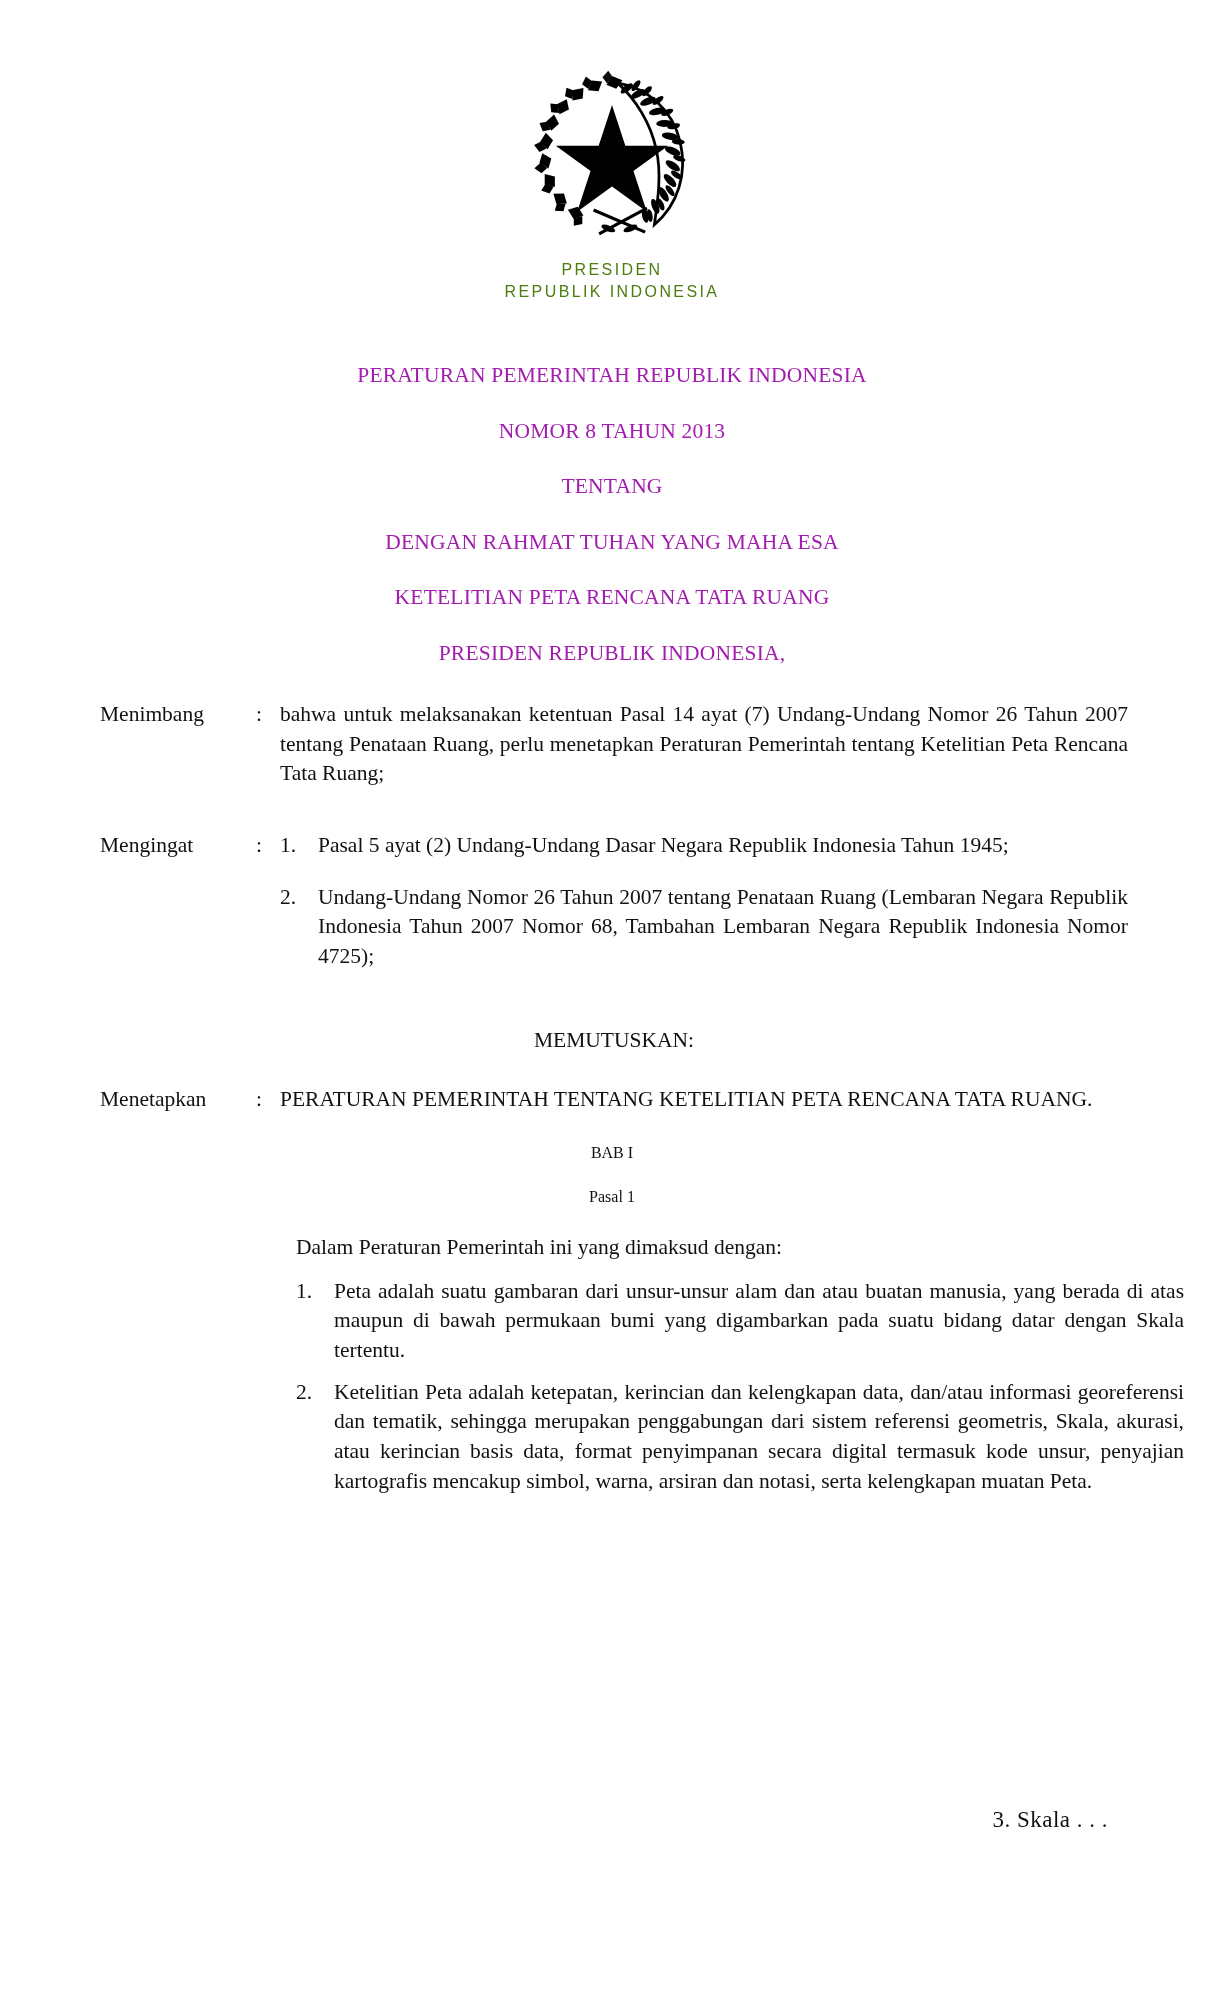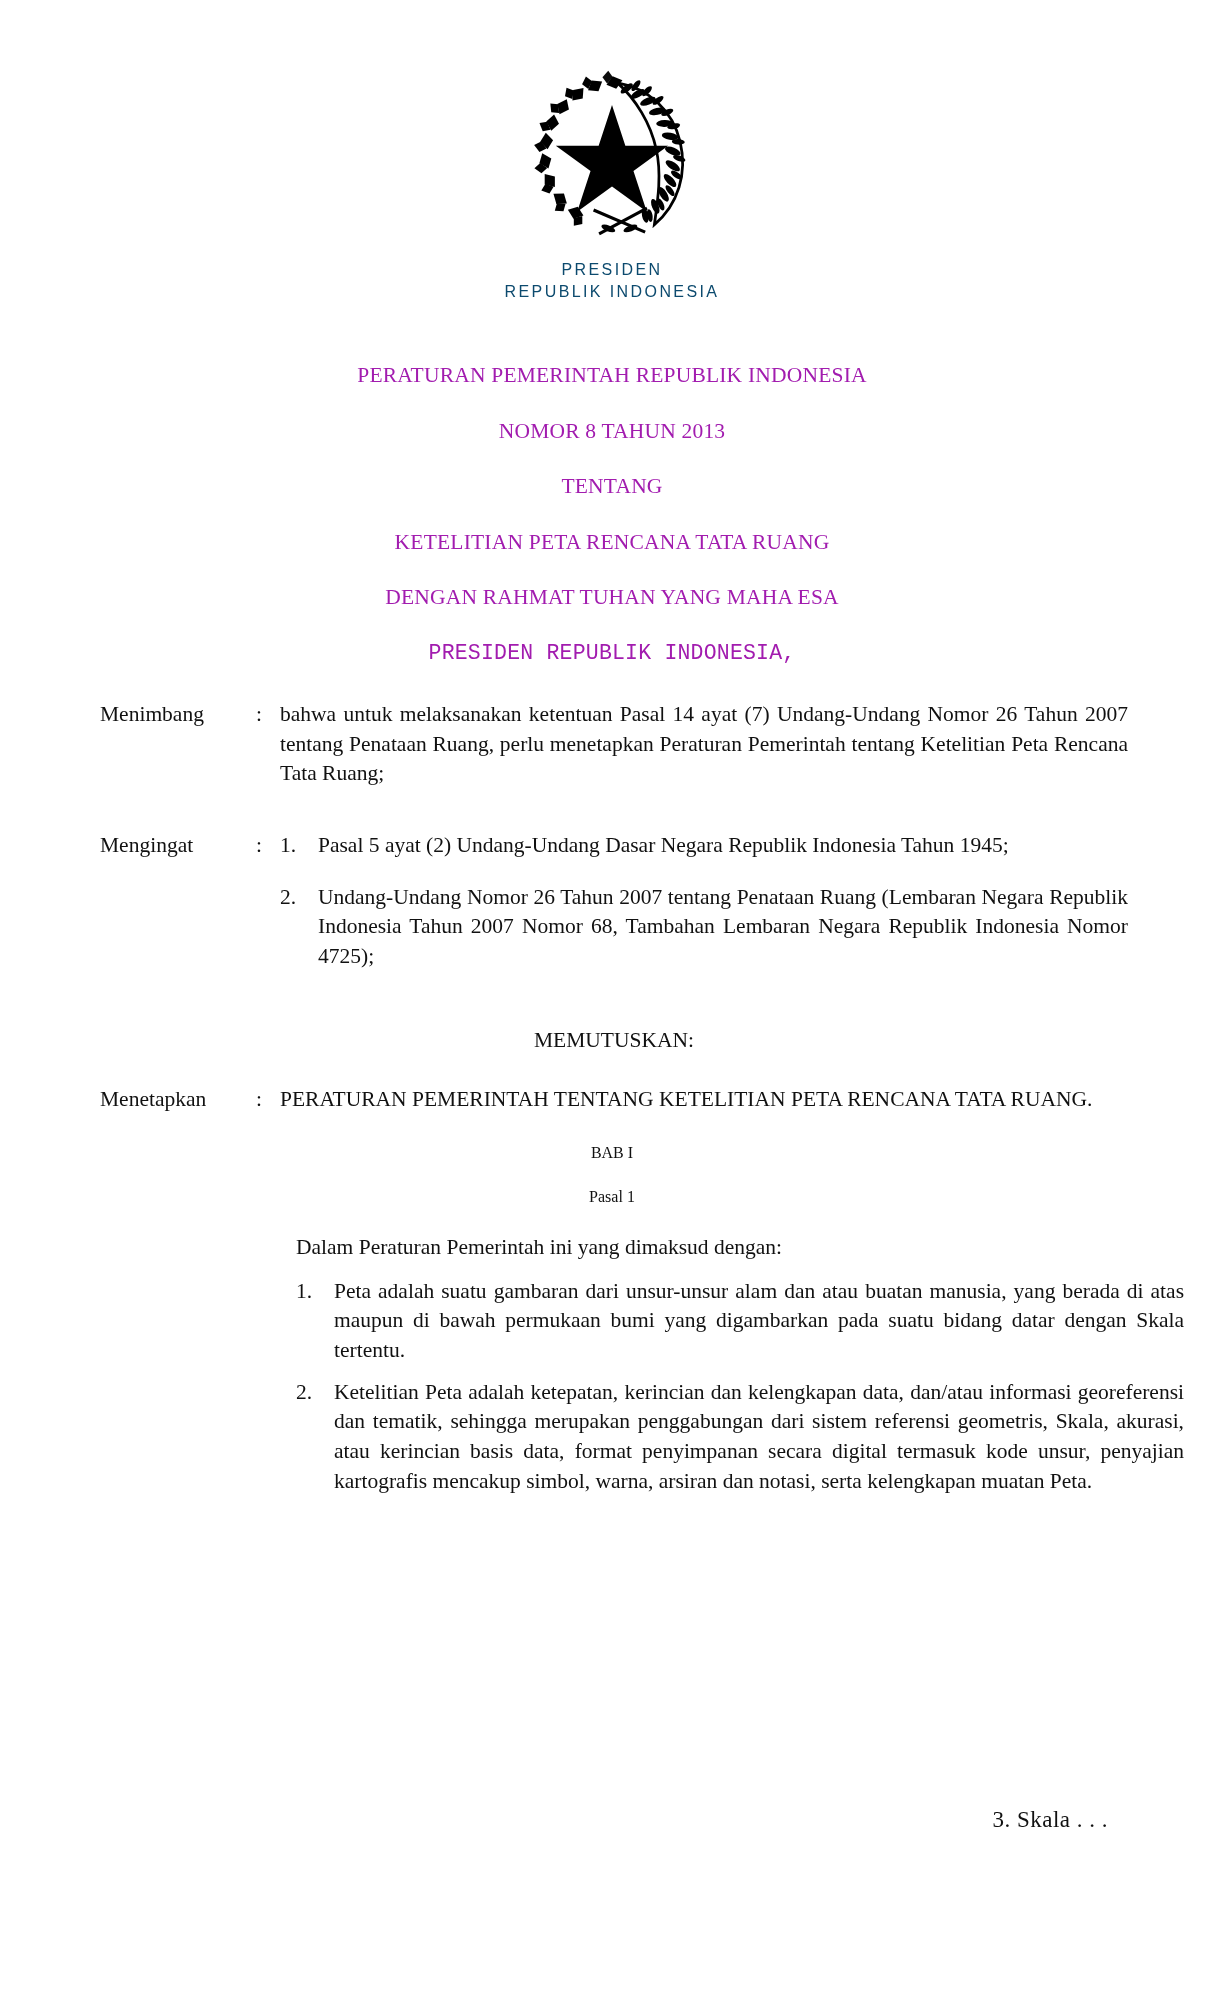--- a/index.html
+++ b/index.html
@@ -33,40 +33,40 @@
     margin: 0 auto;
     display: block;
   }
   .emblem-caption {
     margin-top: 14px;
     text-align: center;
     font-family: "Liberation Sans", "DejaVu Sans", sans-serif;
     font-size: 16px;
     letter-spacing: 2.4px;
     line-height: 1.38;
-    color: #0c4a6e;
+    color: #4d7c0f;
     font-weight: 400;
   }
   .emblem-caption .line2 {
     display: block;
   }
 
   
   .title-block {
     margin-top: 62px;
     text-align: center;
   }
   .title-line {
     font-size: 21.5px;
     line-height: 1.0;
     margin: 0 0 34px 0;
     letter-spacing: 0.2px;
     color: #a21caf;
   }
-  .title-line:last-child { margin-bottom: 0; font-family: Liberation Mono, monospace; }
+  .title-line:last-child { margin-bottom: 0; }
 
   
   .body-area {
     margin-top: 36px;
     padding: 0 96px 0 100px;
   }
 
   .clause {
     display: flex;
     align-items: flex-start;
@@ -277,22 +277,22 @@
     <div class="emblem-caption">
       <span>PRESIDEN</span>
       <span class="line2">REPUBLIK INDONESIA</span>
     </div>
   </div>
 
   <div class="title-block">
     <div class="title-line">PERATURAN PEMERINTAH REPUBLIK INDONESIA</div>
     <div class="title-line">NOMOR 8 TAHUN 2013</div>
     <div class="title-line">TENTANG</div>
+    <div class="title-line">DENGAN RAHMAT TUHAN YANG MAHA ESA</div>
     <div class="title-line">KETELITIAN PETA RENCANA TATA RUANG</div>
-    <div class="title-line">DENGAN RAHMAT TUHAN YANG MAHA ESA</div>
     <div class="title-line">PRESIDEN REPUBLIK INDONESIA,</div>
   </div>
 
   <div class="body-area">
 
     <div class="clause">
       <div class="clause-label">Menimbang</div>
       <div class="clause-colon">:</div>
       <div class="clause-body">bahwa untuk melaksanakan ketentuan Pasal 14 ayat (7) Undang-Undang Nomor 26 Tahun 2007 tentang Penataan Ruang, perlu menetapkan Peraturan Pemerintah tentang Ketelitian Peta Rencana Tata Ruang;</div>
     </div>

